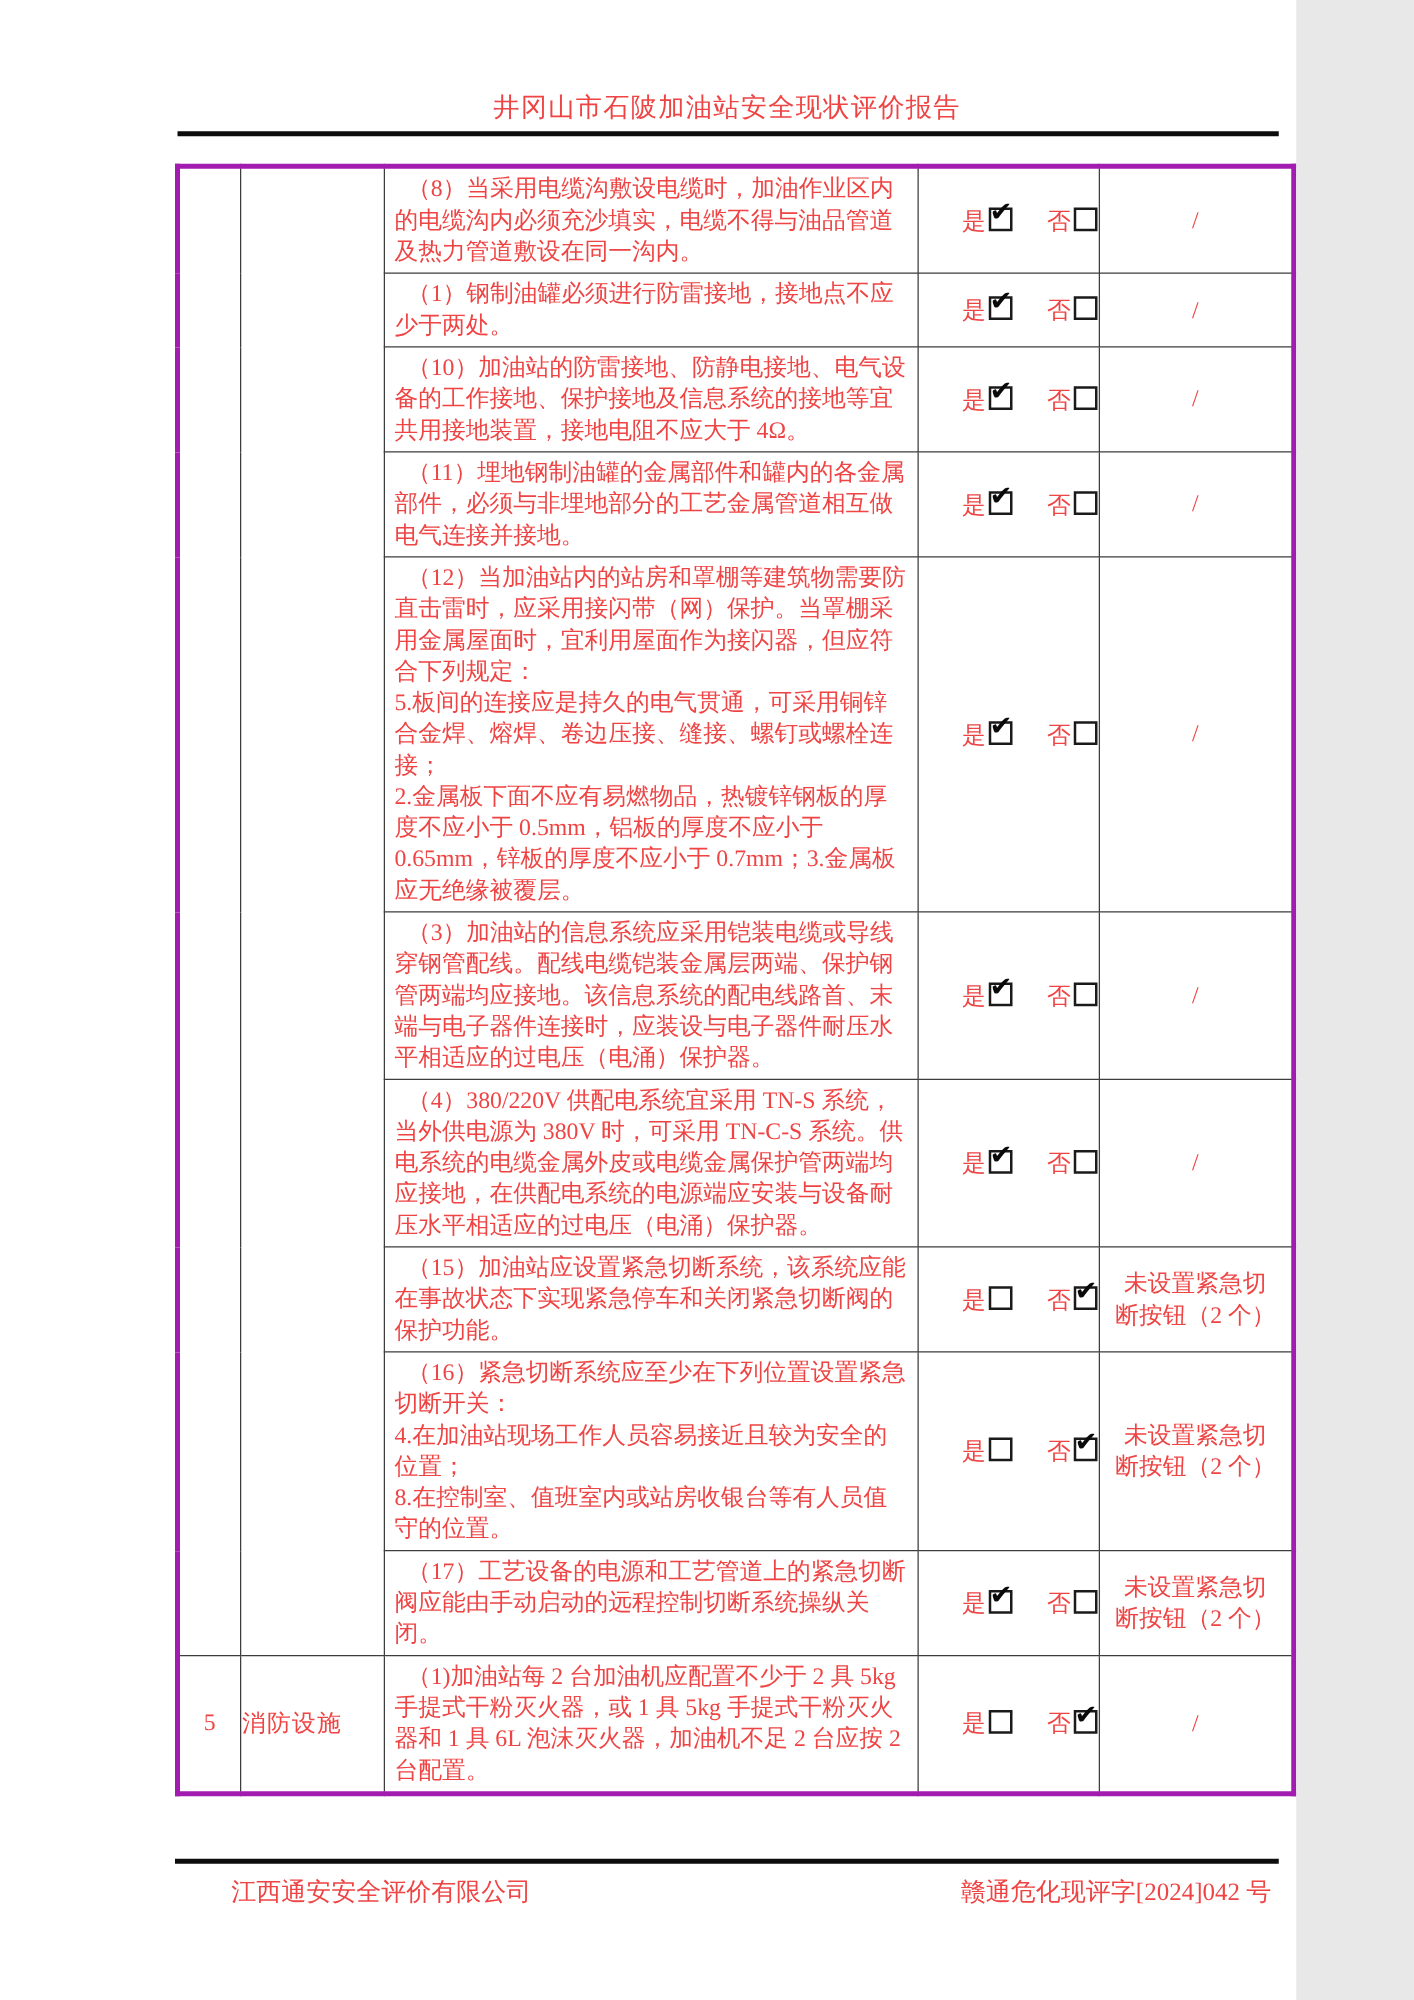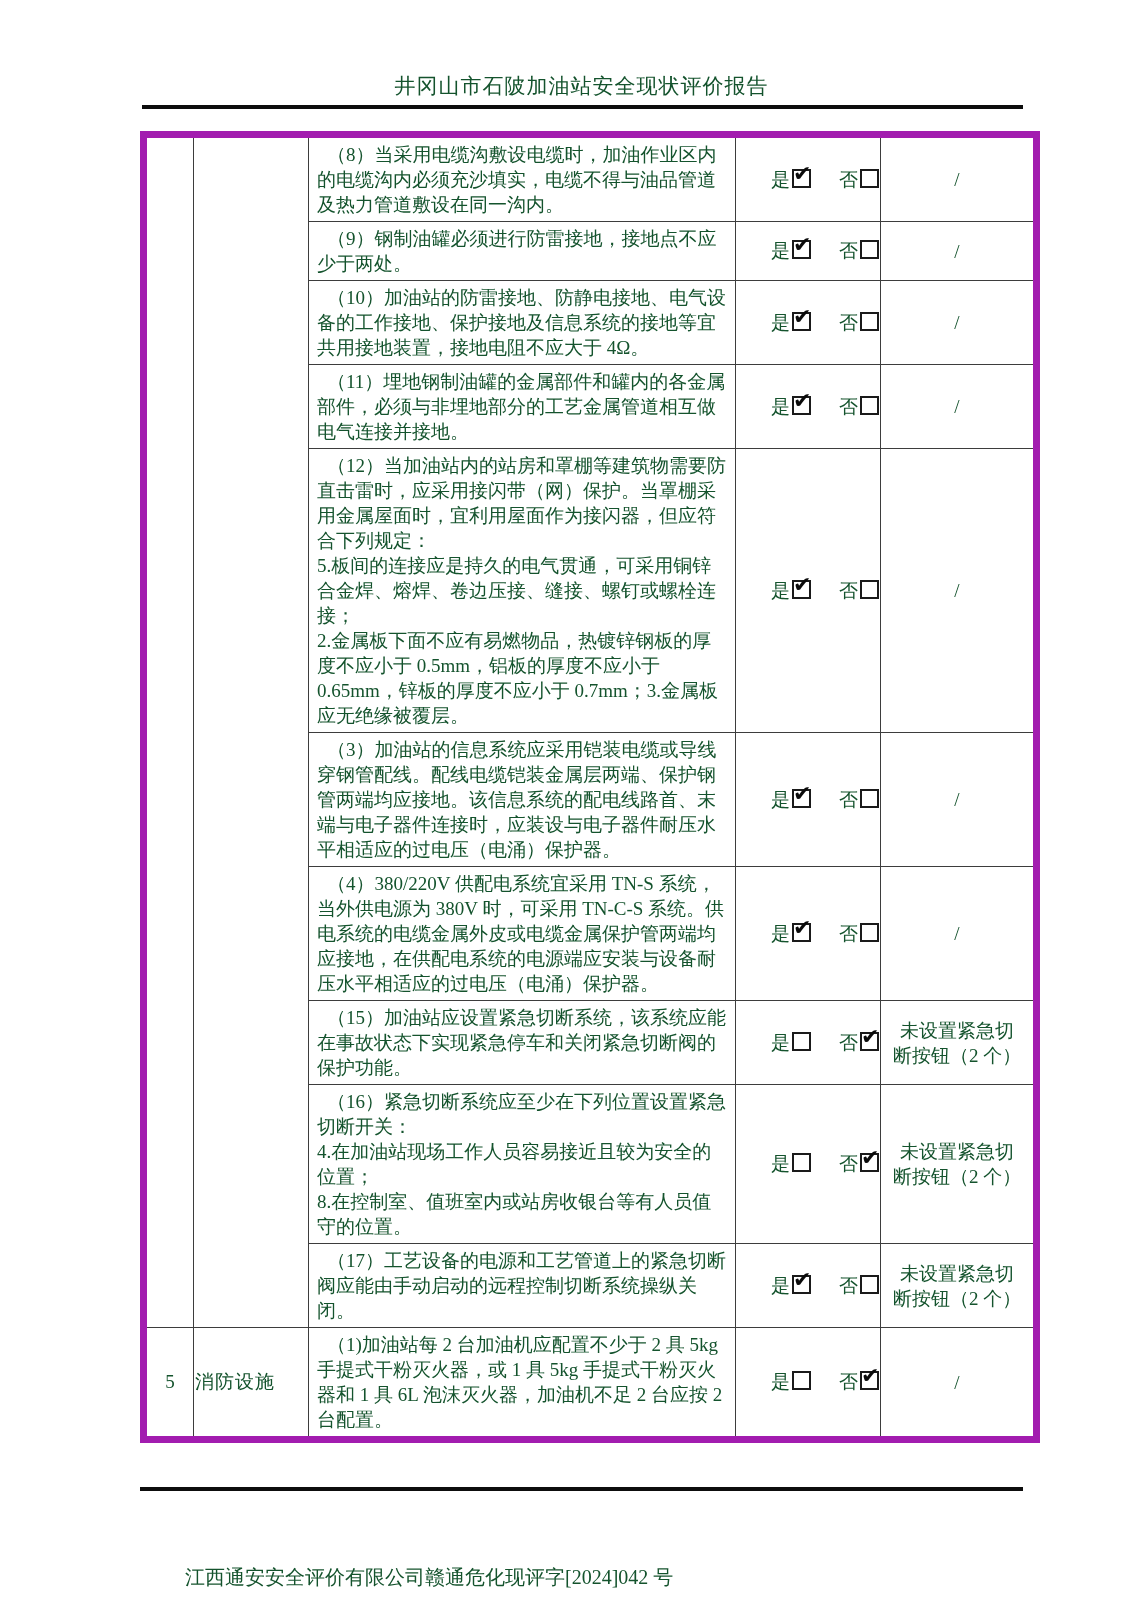--- a/index.html
+++ b/index.html
@@ -1,35 +1,35 @@
 <!DOCTYPE html>
 <html><head>
 <meta charset="utf-8">
 <style>
   html,body { margin:0; padding:0; background:#e8e8e8; }
   .page {
     position:relative;
-    width:1131px; height:1600px;
+    width:1037px; height:1600px;
     background:#ffffff;
     font-family:"Liberation Serif","DejaVu Serif",serif;
-    color:#14532d;
+    color:#ef4444;
     overflow:hidden;
   }
   .doc-title {
     position:absolute; top:72px; left:140px; width:883px;
     text-align:center; font-size:21px; letter-spacing:1px;
   }
   .header-rule {
     position:absolute; top:105px; left:142px; width:881px; height:4px;
     background:#0d0d0d;
   }
   table.checklist {
     position:absolute; top:131px; left:140px; width:893px;
     border-collapse:collapse; table-layout:fixed;
-    border:7px solid #a21caf;
+    border:4px solid #a21caf;
     font-size:19px;
   }
   table.checklist td {
     border:1.5px solid #3d3d3d;
     vertical-align:middle;
   }
   .c-seq  { text-align:center; }
   .c-cat  { text-align:left; letter-spacing:1px; }
   .c-req  { padding:4px 8px; line-height:25px; }
   .c-req .para:first-child { text-indent:10px; }
@@ -53,22 +53,22 @@
   }
   .page-number {
     position:absolute; top:1455px; left:140px; width:883px;
     text-align:center; font-size:17px;
   }
   .footer-rule {
     position:absolute; top:1487px; left:140px; width:883px; height:4px;
     background:#0d0d0d;
   }
   .footer-row {
-    position:absolute; top:1564px; left:140px; width:883px;
-    display:flex; justify-content:flex-start;
+    position:absolute; top:1500px; left:140px; width:883px;
+    display:flex; justify-content:space-between;
     font-size:20px;
   }
   .footer-company { padding-left:45px; }
   .footer-docnum  { padding-right:6px; }
 </style>
 </head>
 <body>
 
 <div class="page">
 
@@ -92,21 +92,21 @@
           <div class="para">（8）当采用电缆沟敷设电缆时，加油作业区内的电缆沟内必须充沙填实，电缆不得与油品管道及热力管道敷设在同一沟内。</div>
         </td>
         <td class="c-yn">
           <span class="yn-group"><span>是</span><span class="cbox checked"></span></span><span class="yn-group"><span>否</span><span class="cbox"></span></span>
         </td>
         <td class="c-remark">/</td>
       </tr>
 
       <tr>
         <td class="c-req">
-          <div class="para">（9）钢制油罐必须进行防雷接地，接地点不应少于两处。</div>
+          <div class="para">（1）钢制油罐必须进行防雷接地，接地点不应少于两处。</div>
         </td>
         <td class="c-yn">
           <span class="yn-group"><span>是</span><span class="cbox checked"></span></span><span class="yn-group"><span>否</span><span class="cbox"></span></span>
         </td>
         <td class="c-remark">/</td>
       </tr>
 
       <tr>
         <td class="c-req">
           <div class="para">（10）加油站的防雷接地、防静电接地、电气设备的工作接地、保护接地及信息系统的接地等宜共用接地装置，接地电阻不应大于 4Ω。</div>

